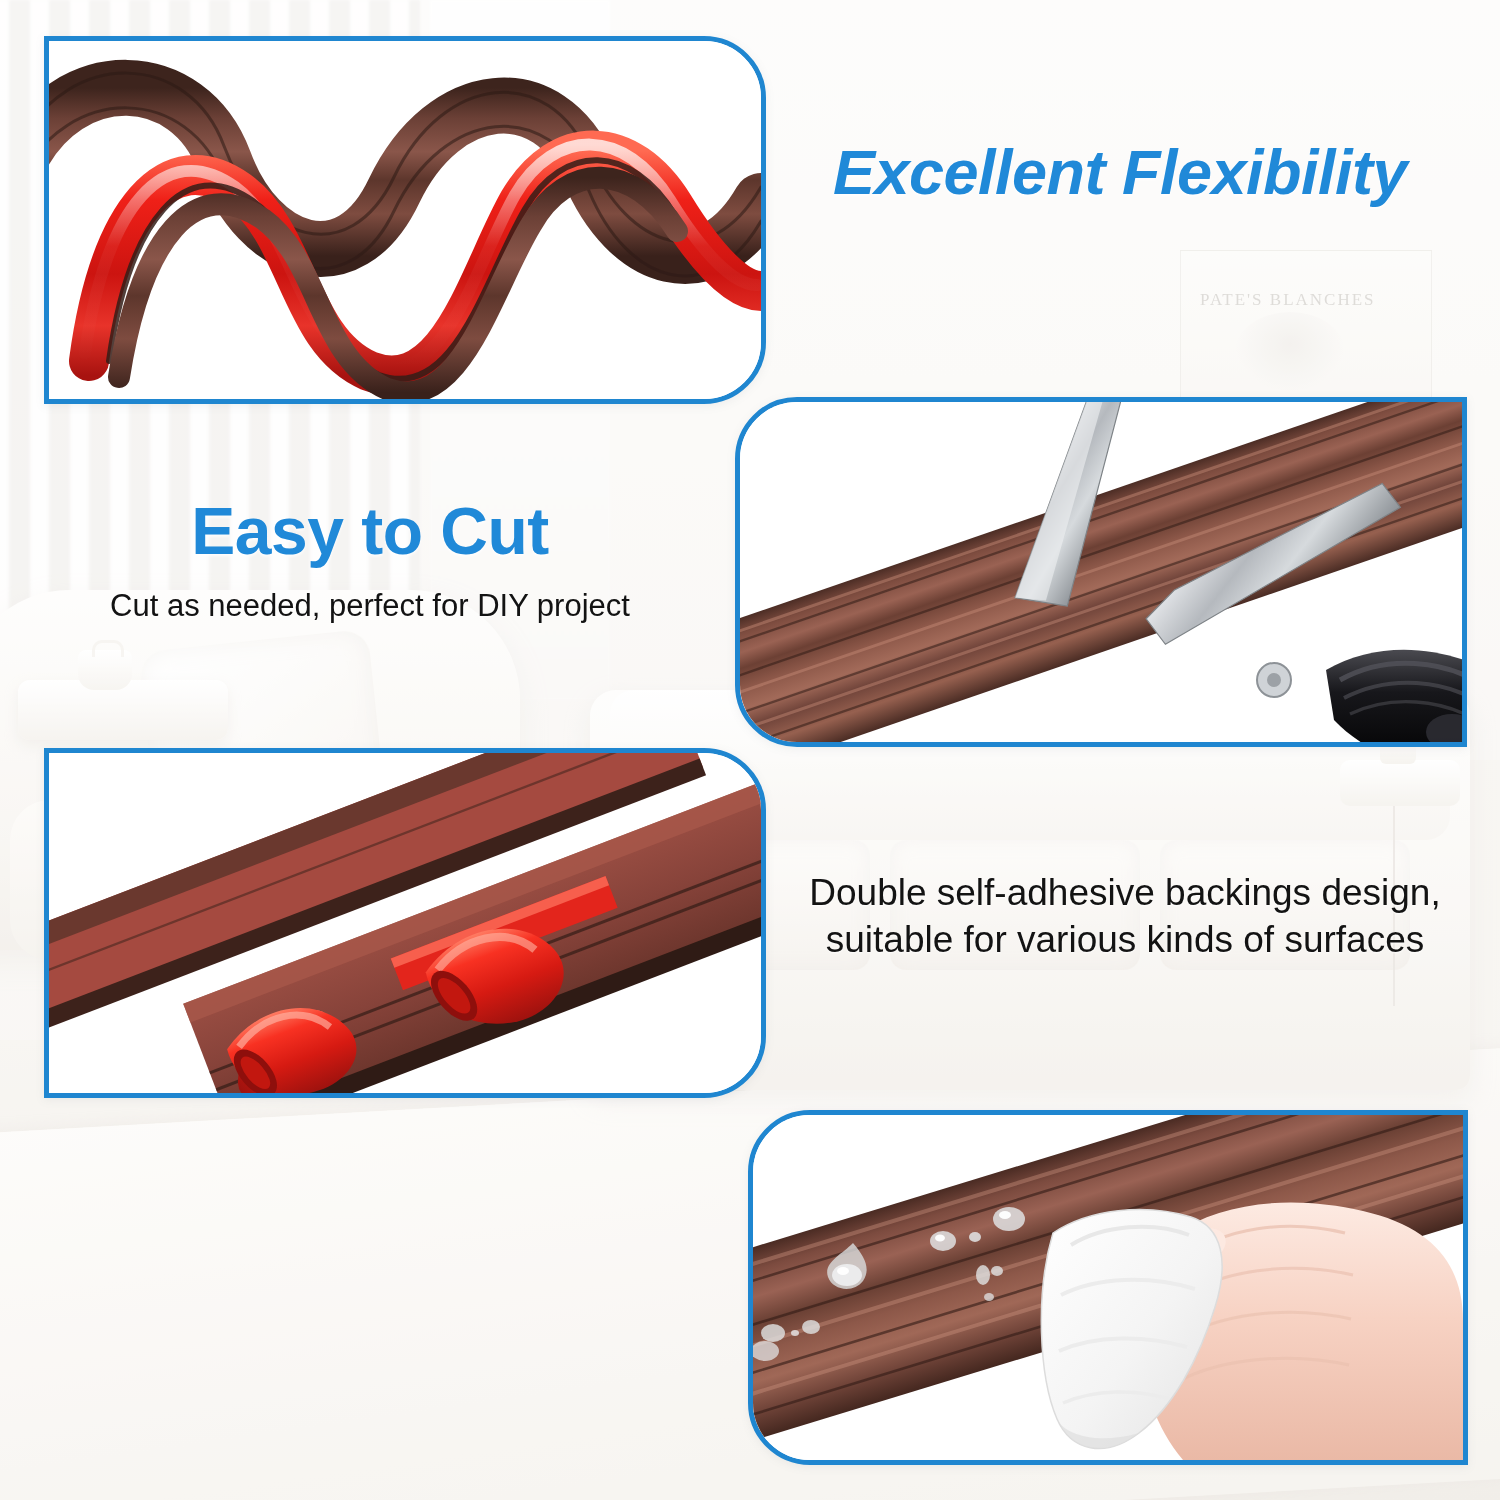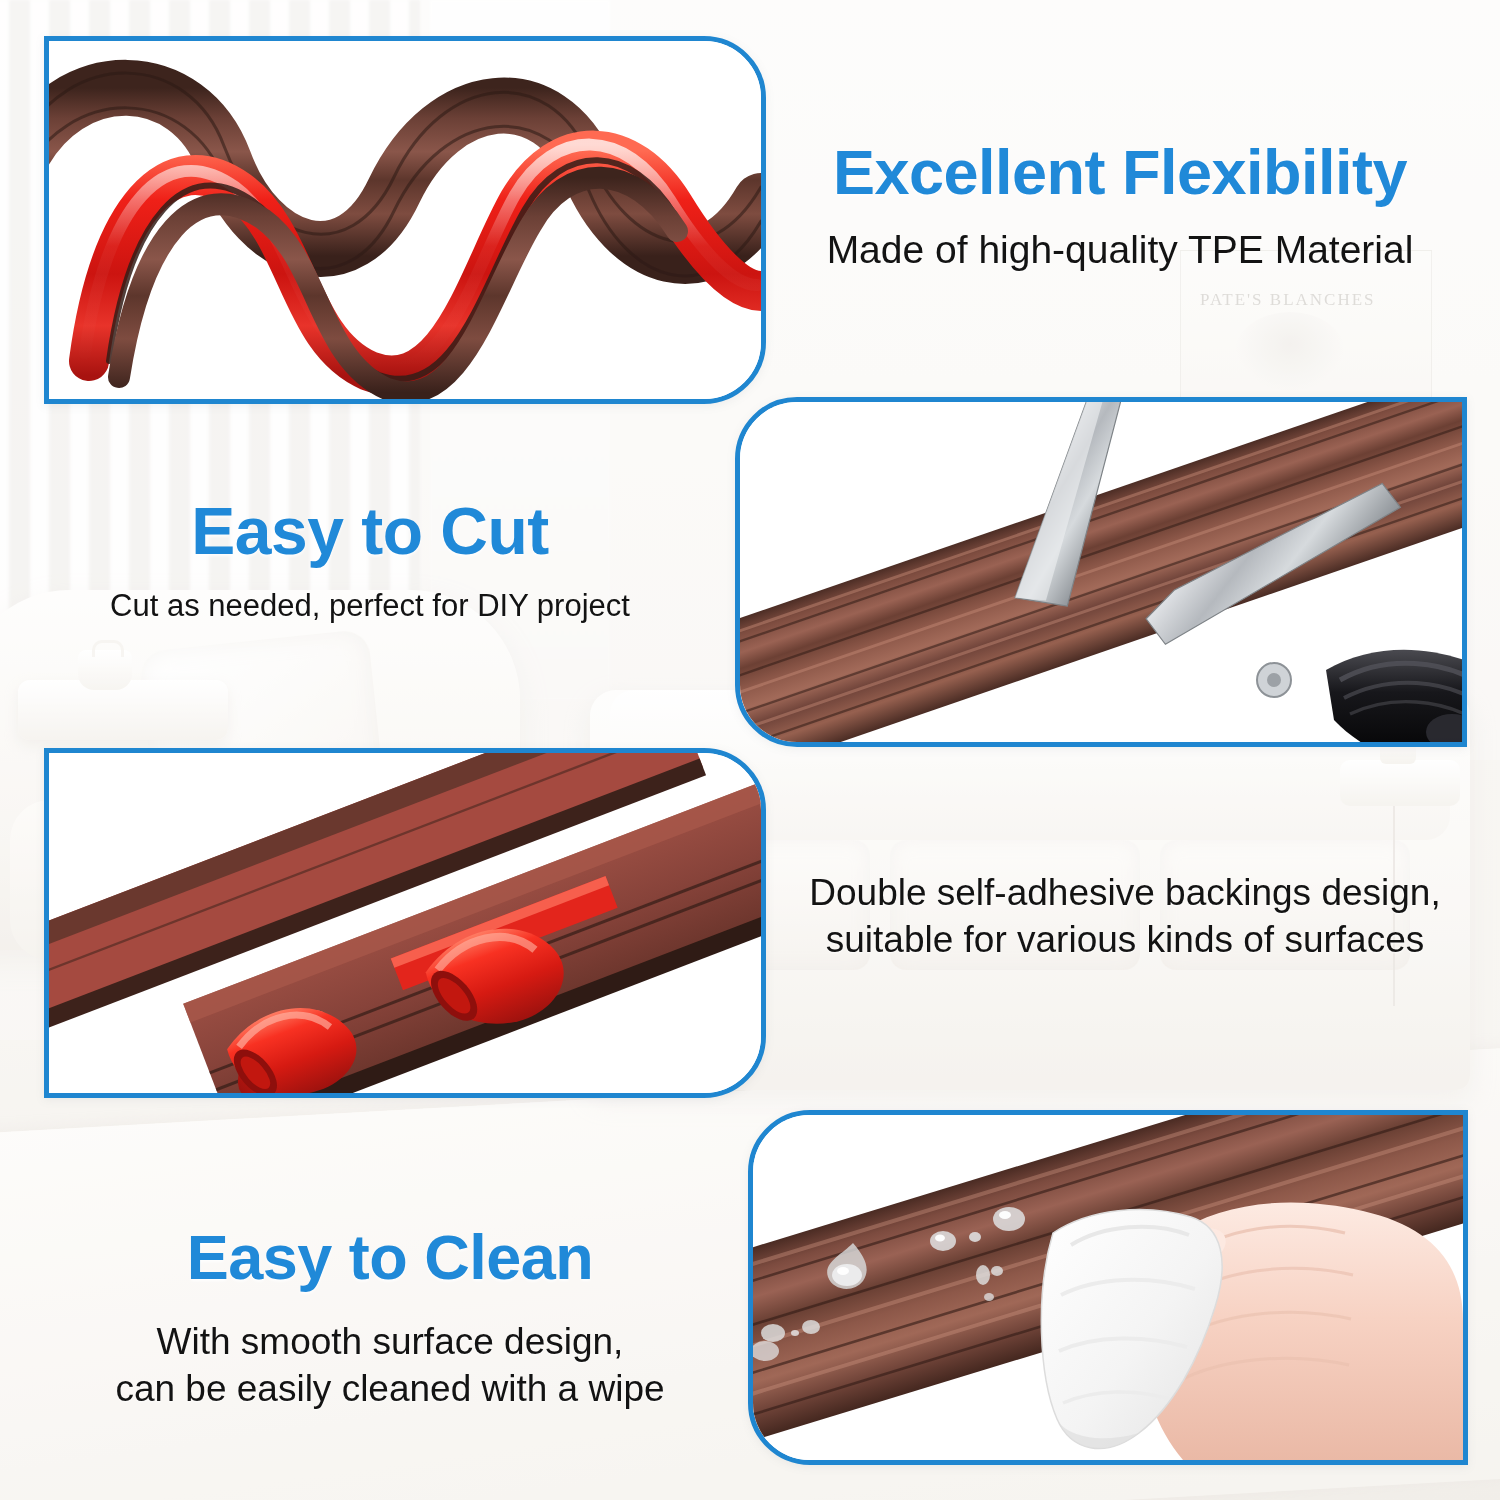--- a/index.html
+++ b/index.html
@@ -95,21 +95,21 @@
 
   
   .tb{position:absolute;}
   .head{color:#2089d8;font-weight:bold;line-height:1.02;
     letter-spacing:-0.5px;
     text-shadow:0 2px 3px rgba(255,255,255,.85);}
   .sub{color:#131313;line-height:1.22;
     font-family:"Liberation Sans", sans-serif;
     text-shadow:0 1px 2px rgba(255,255,255,.85);}
 
-  #txt-flex{left:760px;top:140px;width:720px;text-align:center;}
+  #txt-flex{left:760px;top:140px;width:720px;text-align:center;font-style:italic;}
   #txt-flex .head{font-size:63px;}
   #txt-flex .sub{font-size:39px;margin-top:22px;}
 
   #txt-cut{left:20px;top:498px;width:700px;text-align:center;}
   #txt-cut .head{font-size:66px;}
   #txt-cut .sub{font-size:31px;margin-top:22px;}
 
   #txt-adh{left:770px;top:860px;width:710px;text-align:center;}
   #txt-adh .head{font-size:59px;}
   #txt-adh .sub{font-size:37px;margin-top:10px;}
@@ -422,32 +422,26 @@
           <path d="M306,236 C 342,220 392,220 434,232" stroke="#ececec" stroke-width="4" fill="none"></path>
           <path d="M310,288 C 342,274 384,274 416,284" stroke="#ececec" stroke-width="3.4" fill="none"></path>
           <path d="M386,318 C 352,344 318,336 304,304 C 312,320 344,330 386,318 Z" fill="#dedede" opacity=".7"></path>
         </g>
       </svg>
     </div>
   </div>
 
   <div class="tb" id="txt-flex">
     <div class="head">Excellent Flexibility</div>
-    <div class="sub">Made of high-quality TPE Material</div>
   </div>
 
   <div class="tb" id="txt-cut">
     <div class="head">Easy to Cut</div>
     <div class="sub">Cut as needed, perfect for DIY project</div>
   </div>
 
   <div class="tb" id="txt-adh">
     <div class="sub">Double self-adhesive backings design,</div>
     <div class="sub" style="margin-top:2px;">suitable for various kinds of surfaces</div>
   </div>
 
-  <div class="tb" id="txt-clean">
-    <div class="head">Easy to Clean</div>
-    <div class="sub">With smooth surface design,</div>
-    <div class="sub" style="margin-top:2px;">can be easily cleaned with a wipe</div>
-  </div>
 
 </div>
 
 </body></html>

